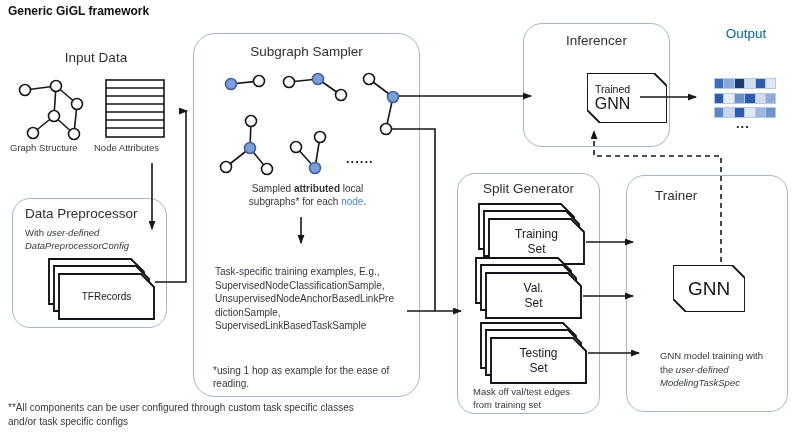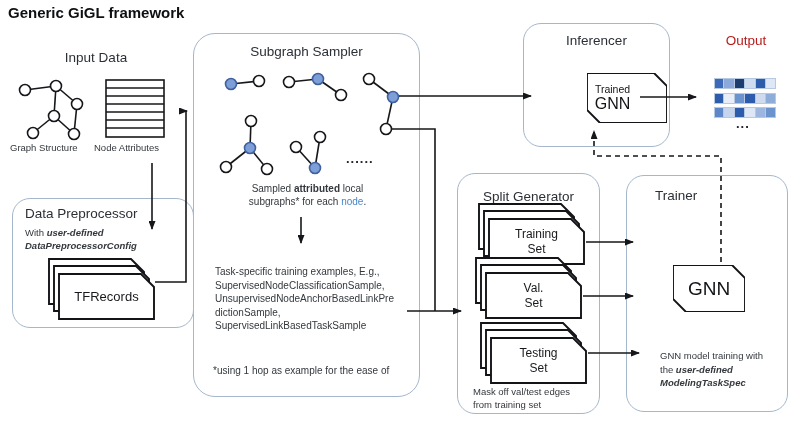--- a/index.html
+++ b/index.html
@@ -11,21 +11,21 @@
   .box{
     position:absolute;border:1.6px solid var(--box-border,#a4b7cd);
     border-radius:18px;background:transparent;box-sizing:border-box;
   }
   .box-title{position:absolute;left:0;right:0;text-align:center;font-size:13.5px;color:#2b3036;white-space:nowrap;}
   .box-title.left{text-align:left;}
   .small{font-size:10px;line-height:13px;color:#33383d;}
   .tiny{font-size:9.5px;line-height:12.5px;color:#33383d;}
   .center{text-align:center;}
   .nowrap{white-space:nowrap;}
-  b.itl{font-style:italic;font-weight:bold;}
+  b.itl{font-style:italic;font-weight:normal;}
   .link{color:var(--link-text,#4a86c8);}
   .wires{position:absolute;left:0;top:0;pointer-events:none;}
   .wire{stroke:#15171a;stroke-width:1.6;fill:none;}
   .dashed{stroke-dasharray:5 4;}
   .gedge{stroke:#15171a;stroke-width:1.6;}
   .node-w{fill:#fff;stroke:#15171a;stroke-width:1.6;}
   .node-b{fill:var(--node-fill,#7d9ed6);stroke:var(--node-stroke,#40619f);stroke-width:1.6;}
   .card{fill:#fff;stroke:#121417;stroke-width:1.9;stroke-linejoin:miter;}
   .stack{position:absolute;width:116px;height:70px;}
   .stack-label{
@@ -41,75 +41,76 @@
   .emb-row{display:flex;margin-bottom:3.5px;}
   .emb-cell{width:10.4px;height:11px;box-sizing:border-box;border:1px solid #b7c8e2;}
   .emb-cell + .emb-cell{border-left:none;}
   .dots{font-weight:bold;letter-spacing:1px;color:#202327;}
 </style>
 </head>
 <body>
 
 <div class="canvas">
 
-  <div class="abs" style="left:8px;top:4px;font-size:15px;font-weight:bold;color:#0d0f11;">Generic GiGL framework</div>
+  <div class="abs" style="left:8px;top:4px;font-size:12px;font-weight:bold;color:#0d0f11;">Generic GiGL framework</div>
 
   <div class="abs center" style="left:56px;top:50px;width:80px;font-size:13.5px;color:#2b3036;">Input Data</div>
   <div class="abs tiny nowrap" style="left:10px;top:142px;text-align:center;">Graph Structure</div>
   <div class="abs tiny nowrap" style="left:94px;top:142px;">Node Attributes</div>
 
-  <div class="box" style="left:12px;top:198px;width:182px;height:130px;">
+  <div class="box" style="left:12px;top:198px;width:155px;height:130px;">
     <div class="box-title left" style="top:7px;left:12px;">Data Preprocessor</div>
     <div class="abs tiny" style="left:12px;top:28px;width:145px;">
       <span>With </span><b class="itl">user-defined</b><br>
       <b class="itl">DataPreprocessorConfig</b>
     </div>
     <div class="stack" style="left:32px;top:52px;">
       <svg width="116" height="70" viewBox="0 0 116 70">
         <polygon class="card" points="4,8 86,8 99,21 99,53 4,53"></polygon>
         <polygon class="card" points="9,15 91,15 104,28 104,60 9,60"></polygon>
         <polygon class="card" points="14,23 96,23 109,36 109,68 14,68"></polygon>
       </svg>
-      <div class="stack-label" style="font-size:13px;">TFRecords</div>
+      <div class="stack-label" style="font-size:10px;">TFRecords</div>
     </div>
   </div>
 
   <div class="box" style="left:193px;top:33px;width:227px;height:364px;border-radius:22px;">
     <div class="box-title" style="top:10px;">Subgraph Sampler</div>
     <div class="abs dots" style="left:152px;top:117px;font-size:13px;">......</div>
     <div class="abs small center" style="left:30px;top:148px;width:167px;">
       <span>Sampled </span><b>attributed</b><span> local</span><br>
       <span>subgraphs* for each </span><span class="link">node</span><span>.</span>
     </div>
     <div class="abs small" style="left:21px;top:231px;width:190px;line-height:13.6px;">
       <div>Task-specific training examples, E.g.,</div>
       <div>SupervisedNodeClassificationSample,</div>
       <div>UnsupervisedNodeAnchorBasedLinkPre</div>
       <div>dictionSample,</div>
       <div>SupervisedLinkBasedTaskSample</div>
     </div>
     <div class="abs small" style="left:19px;top:330px;width:195px;">
       <div>*using 1 hop as example for the ease of</div>
-    </div>
-  </div>
-
-  <div class="box" style="left:523px;top:23px;width:147px;height:124px;">
+      <div>reading.</div>
+    </div>
+  </div>
+
+  <div class="box" style="left:523px;top:23px;width:147px;height:124px;border-radius:19px;">
     <div class="box-title" style="top:9px;">Inferencer</div>
     <div class="chip" style="left:34px;top:49px;width:80px;height:50px;padding-left:29px;">
       <svg width="80" height="50" viewBox="0 0 80 50">
         <polygon class="card" points="0,0 67,0 80,13 80,50 13,50 0,37"></polygon>
       </svg>
       <div class="chip-label">
         <div style="font-size:10.5px;">Trained</div>
         <div style="font-size:16px;">GNN</div>
       </div>
     </div>
   </div>
 
-  <div class="abs center" style="left:695px;top:33px;width:102px;font-size:13.5px;line-height:16.5px;color:#b91c1c;">
+  <div class="abs center" style="left:695px;top:26px;width:102px;font-size:13.5px;line-height:16.5px;color:#0369a1;">
     <div>Output</div>
   </div>
   <div class="abs" style="left:714px;top:78px;" id="emb-grid">
       <div class="emb-row">
         <div class="emb-cell" style="background: rgb(61, 106, 184);"></div>
         <div class="emb-cell" style="background: rgb(138, 168, 218);"></div>
         <div class="emb-cell" style="background: rgb(29, 61, 110);"></div>
         <div class="emb-cell" style="background: rgb(207, 220, 240);"></div>
         <div class="emb-cell" style="background: rgb(44, 92, 171);"></div>
         <div class="emb-cell" style="background: rgb(221, 231, 246);"></div>
@@ -127,21 +128,21 @@
         <div class="emb-cell" style="background: rgb(197, 213, 238);"></div>
         <div class="emb-cell" style="background: rgb(44, 92, 171);"></div>
         <div class="emb-cell" style="background: rgb(221, 231, 246);"></div>
         <div class="emb-cell" style="background: rgb(156, 182, 224);"></div>
         <div class="emb-cell" style="background: rgb(107, 148, 207);"></div>
       </div>
     </div>
   <div class="abs dots" style="left:736px;top:116px;font-size:13px;">...</div>
 
   <div class="box" style="left:457px;top:173px;width:143px;height:241px;">
-    <div class="box-title" style="top:7px;margin-top:8px;">Split Generator</div>
+    <div class="box-title" style="top:7px;">Split Generator</div>
 
     <div class="stack" style="left:17px;top:22px;">
       <svg width="116" height="70" viewBox="0 0 116 70">
         <polygon class="card" points="4,8 86,8 99,21 99,53 4,53"></polygon>
         <polygon class="card" points="9,15 91,15 104,28 104,60 9,60"></polygon>
         <polygon class="card" points="14,23 96,23 109,36 109,68 14,68"></polygon>
       </svg>
       <div class="stack-label">
         <div>Training</div>
         <div>Set</div>
@@ -186,20 +187,24 @@
       </svg>
       <div class="chip-label" style="font-size:19px;">GNN</div>
     </div>
     <div class="abs tiny" style="left:33px;top:173px;width:124px;line-height:13.5px;">
       <div>GNN model training with</div>
       <div><span>the </span><b class="itl">user-defined</b></div>
       <div><b class="itl">ModelingTaskSpec</b></div>
     </div>
   </div>
 
+  <div class="abs small" style="left:8px;top:401px;width:420px;line-height:14px;">
+    <div>**All components can be user configured through custom task specific classes</div>
+    <div>and/or task specific configs</div>
+  </div>
 
   <svg class="wires" width="800" height="444" viewBox="0 0 800 444">
     <defs>
       <marker id="ah" viewBox="0 0 9 7" markerWidth="9" markerHeight="7" refX="8" refY="3.5" orient="auto" markerUnits="userSpaceOnUse">
         <path d="M0,0 L9,3.5 L0,7 Z" fill="#15171a"></path>
       </marker>
     </defs>
 
     <g>
       <line class="gedge" x1="25" y1="90" x2="56" y2="86"></line>

